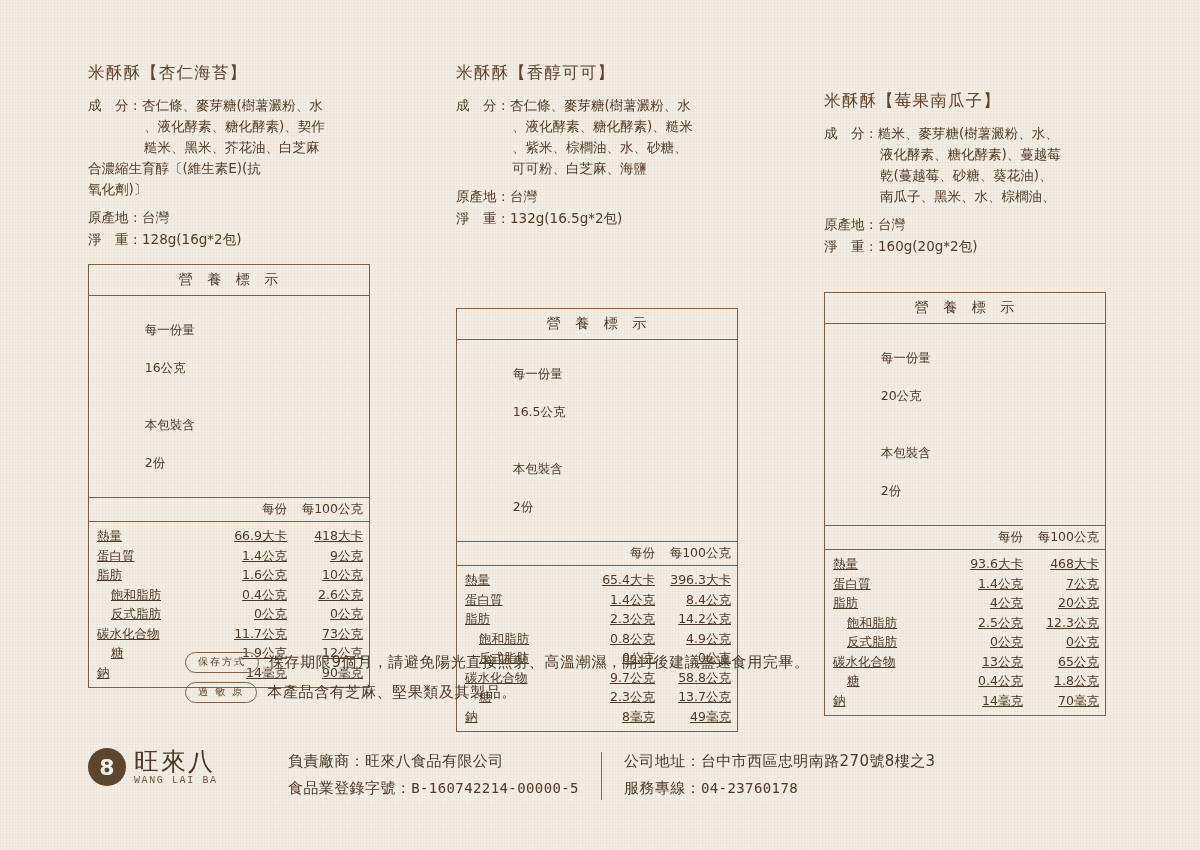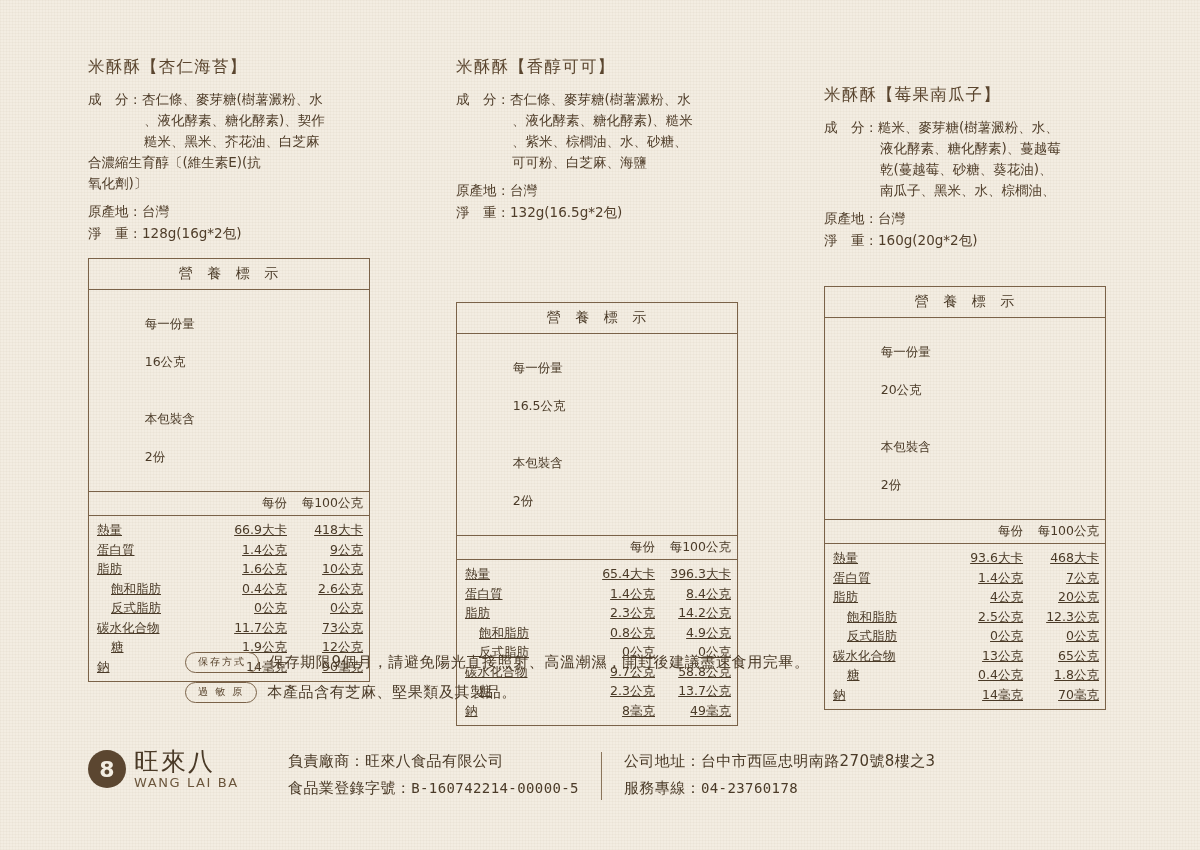--- a/index.html
+++ b/index.html
@@ -26,21 +26,21 @@
     z-index: 0;
   }
   .page {
     position: absolute;
     inset: 0;
     z-index: 1;
   }
   .columns {
     position: absolute;
     left: 88px;
-    top: 56px;
+    top: 62px;
     width: 1060px;
     display: flex;
     gap: 0px;
   }
   .col {
     width: 368px;
   }
   .col-1 { width: 368px; }
   .col-2 { width: 368px; }
   .col-3 { width: 324px; margin-top: 28px; }
@@ -171,24 +171,25 @@
     font-weight: bold;
     margin-right: 8px;
   }
   .logo-text-zh {
     font-size: 25px;
     letter-spacing: 2px;
     color: #4a3a27;
     line-height: 27px;
   }
   .logo-text-en {
-    font-size: 13px;
+    font-size: 10px;
     letter-spacing: 1.6px;
     color: #6b563c;
     text-align: center;
+    font-family: Liberation Mono, monospace;
   }
   .footer-mid {
     margin-left: 10px;
     font-size: 15px;
     line-height: 27px;
     color: #4a3a27;
     letter-spacing: 0.4px;
   }
   .footer-div {
     width: 1px;

